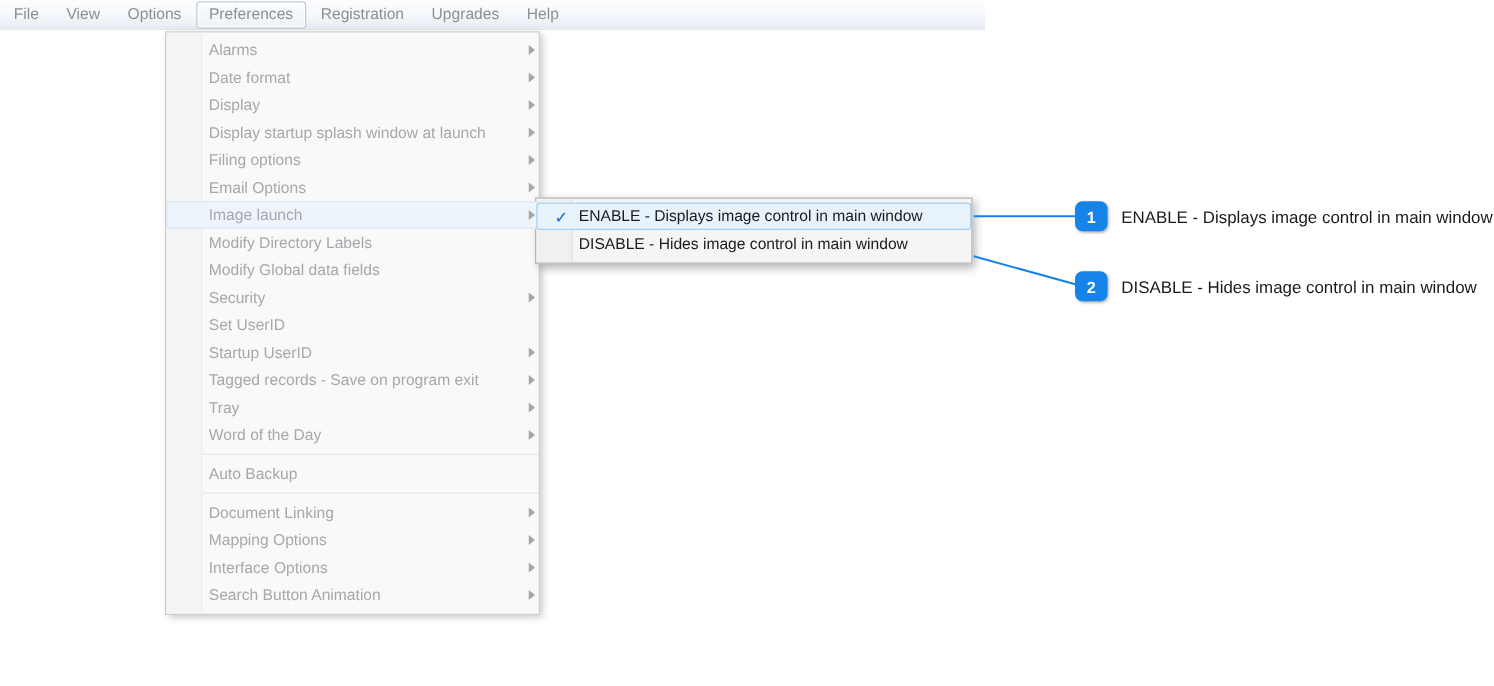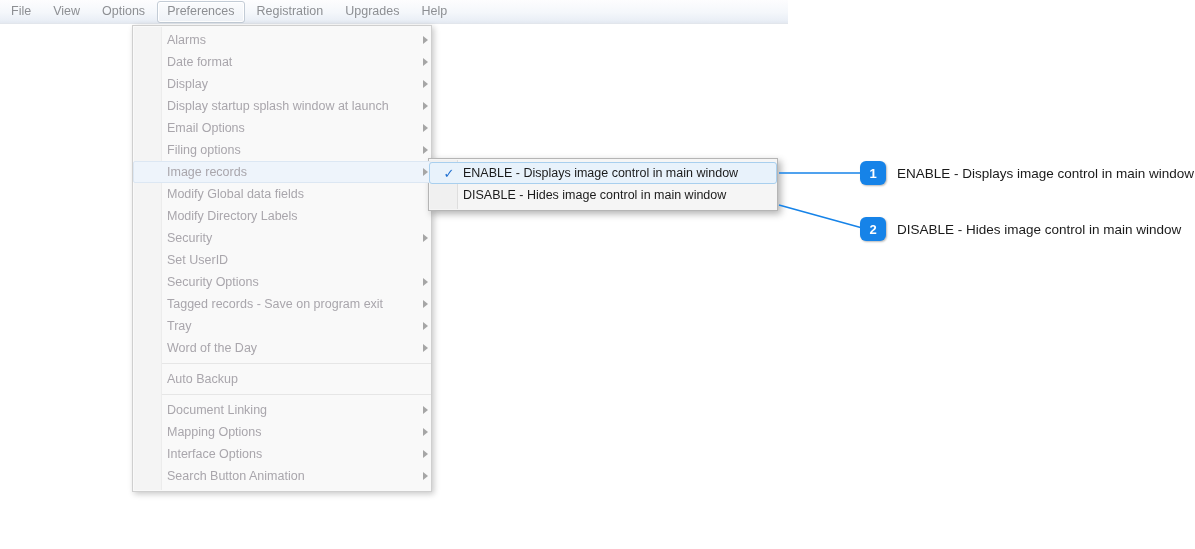--- a/index.html
+++ b/index.html
@@ -228,46 +228,46 @@
   </div>
   <div class="mi">
     <span class="label">Display</span>
     <span class="arrow"></span>
   </div>
   <div class="mi">
     <span class="label">Display startup splash window at launch</span>
     <span class="arrow"></span>
   </div>
   <div class="mi">
+    <span class="label">Filing options</span>
+    <span class="arrow"></span>
+  </div>
+  <div class="mi">
     <span class="label">Email Options</span>
     <span class="arrow"></span>
   </div>
-  <div class="mi">
-    <span class="label">Filing options</span>
-    <span class="arrow"></span>
-  </div>
   <div class="mi highlight">
-    <span class="label">Image records</span>
-    <span class="arrow"></span>
+    <span class="label">Image launch</span>
+    <span class="arrow"></span>
+  </div>
+  <div class="mi">
+    <span class="label">Modify Directory Labels</span>
   </div>
   <div class="mi">
     <span class="label">Modify Global data fields</span>
   </div>
   <div class="mi">
-    <span class="label">Modify Directory Labels</span>
-  </div>
-  <div class="mi">
     <span class="label">Security</span>
     <span class="arrow"></span>
   </div>
   <div class="mi">
     <span class="label">Set UserID</span>
   </div>
   <div class="mi">
-    <span class="label">Security Options</span>
+    <span class="label">Startup UserID</span>
     <span class="arrow"></span>
   </div>
   <div class="mi">
     <span class="label">Tagged records - Save on program exit</span>
     <span class="arrow"></span>
   </div>
   <div class="mi">
     <span class="label">Tray</span>
     <span class="arrow"></span>
   </div>

